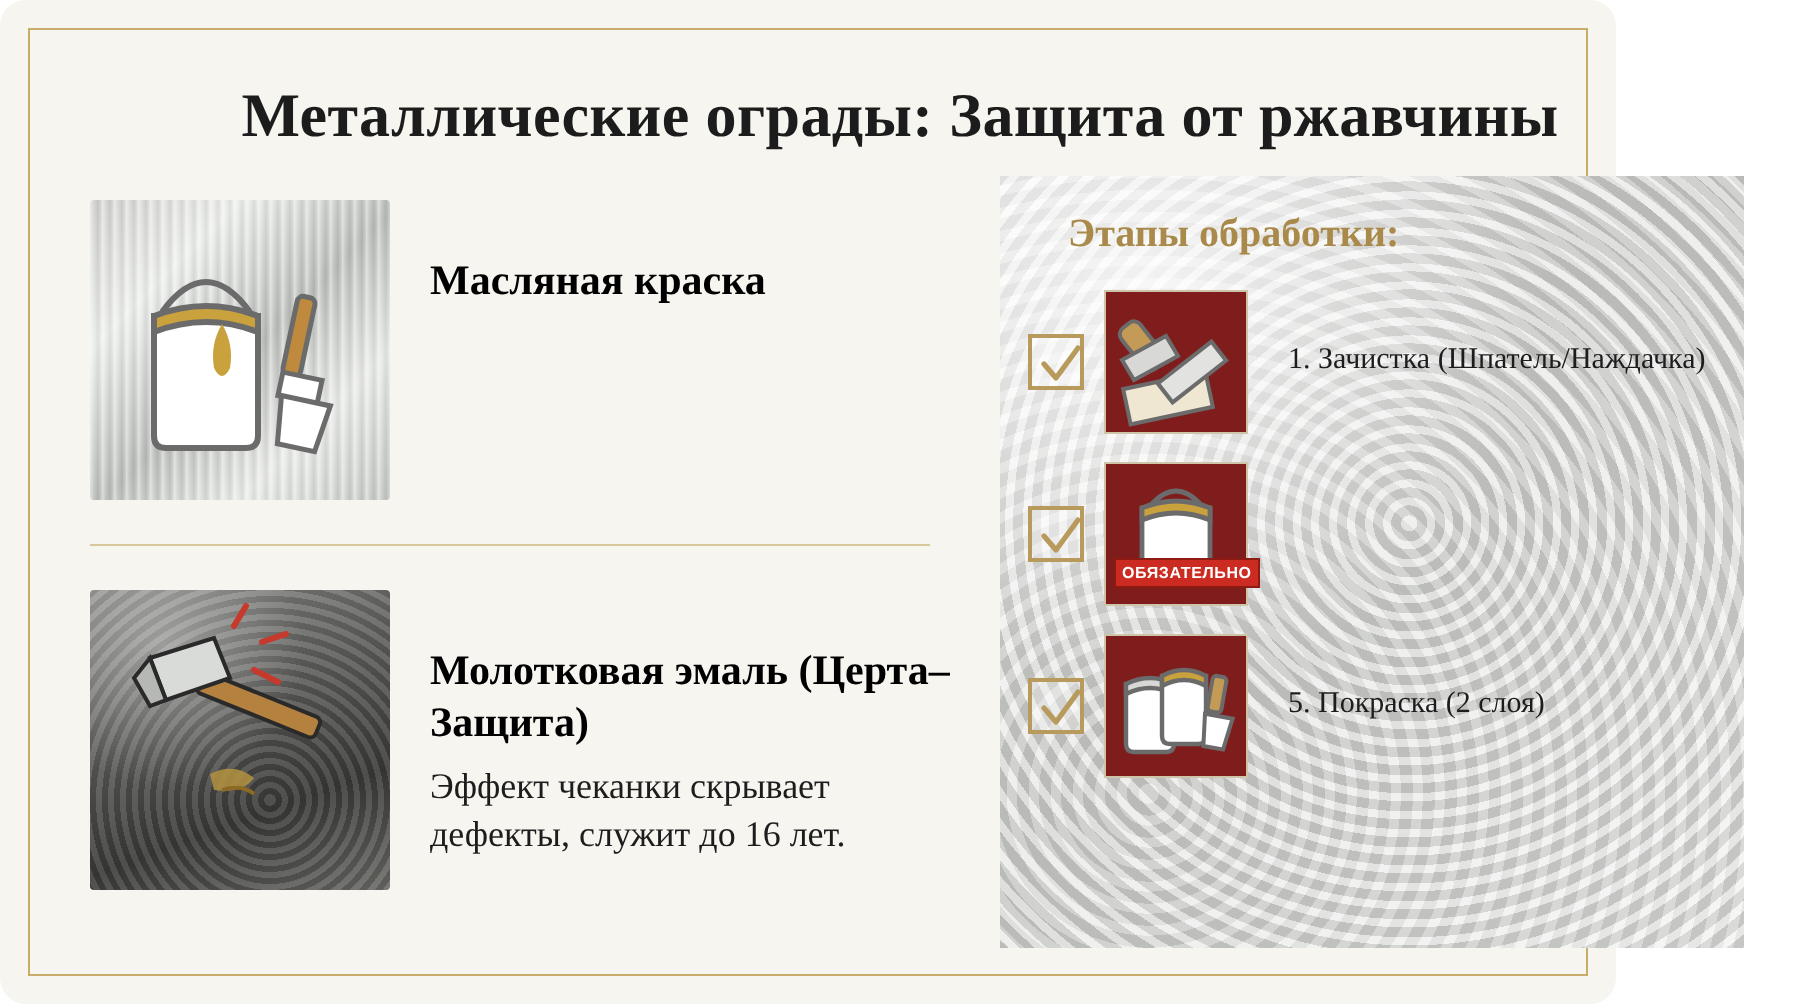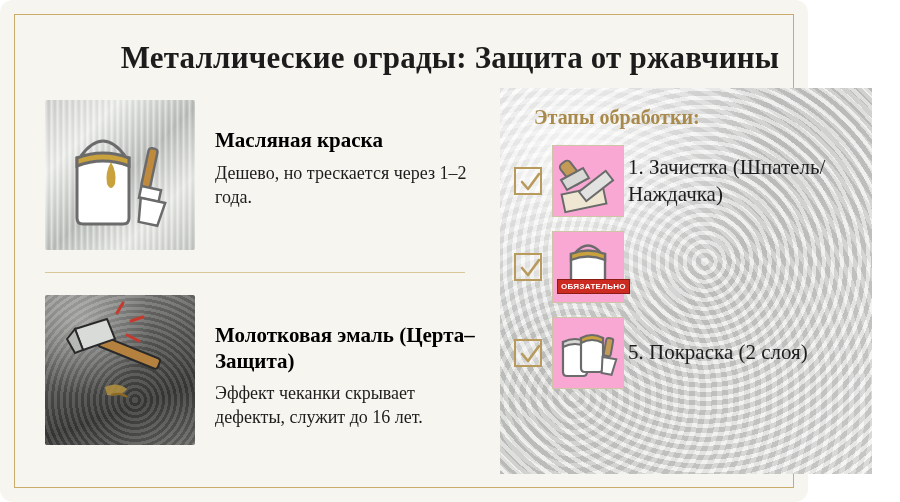--- a/index.html
+++ b/index.html
@@ -166,30 +166,30 @@
     position: relative;
     margin-right: 10px;
     background: rgba(255,255,255,0.35);
   }
   .check svg { position: absolute; left: 2px; top: 1px; }
 
   .step-icon {
     flex: 0 0 72px;
     width: 72px;
     height: 72px;
-    background: #f9a8d4;
+    background: #7f1d1d;
     border: 1px solid #cfc4a8;
     box-sizing: border-box;
-    margin-right: 4px;
+    margin-right: 20px;
     position: relative;
   }
 
   .step-text {
     font-family: "Liberation Serif", serif;
-    font-size: 21px;
+    font-size: 15px;
     color: #1d1d1d;
     line-height: 1.3;
   }
 
   .badge {
     position: absolute;
     left: 4px;
     bottom: 8px;
     background: #cc2b22;
     color: #fff;
@@ -227,21 +227,20 @@
 
           <rect x="100" y="48" width="9" height="40" rx="3" fill="#c08a3e" stroke="#6b6b6b" stroke-width="2.5" transform="rotate(12 104 68)"></rect>
 
           <rect x="95" y="88" width="20" height="12" fill="#ffffff" stroke="#6b6b6b" stroke-width="2.5" transform="rotate(12 105 94)"></rect>
 
           <path d="M93 100 L118 100 L115 124 L96 124 Z" fill="#ffffff" stroke="#6b6b6b" stroke-width="2.5" transform="rotate(12 105 112)"></path>
         </svg>
       </div>
       <div class="block-text">
         <div class="block-heading">Масляная краска</div>
-        <div class="block-body">Дешево, но трескается через 1–2 года.</div>
       </div>
     </div>
 
     <div class="divider"></div>
 
     <div class="block">
       <div class="block-photo photo-dark">
         <svg width="150" height="150" viewBox="0 0 150 150">
 
           <rect x="52" y="52" width="64" height="11" rx="3" fill="#b5813f" stroke="#2a2a2a" stroke-width="2" transform="rotate(22 84 58)"></rect>

